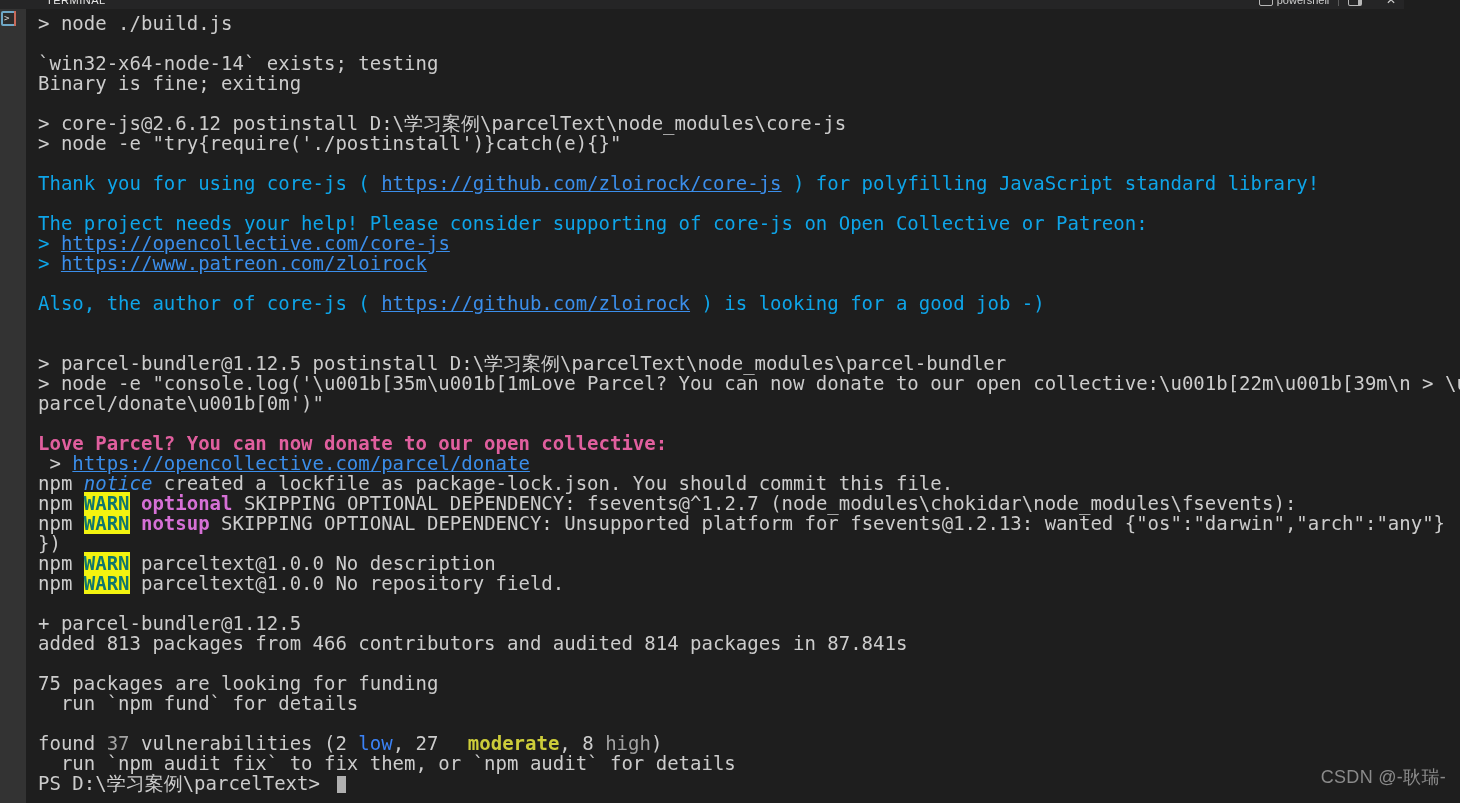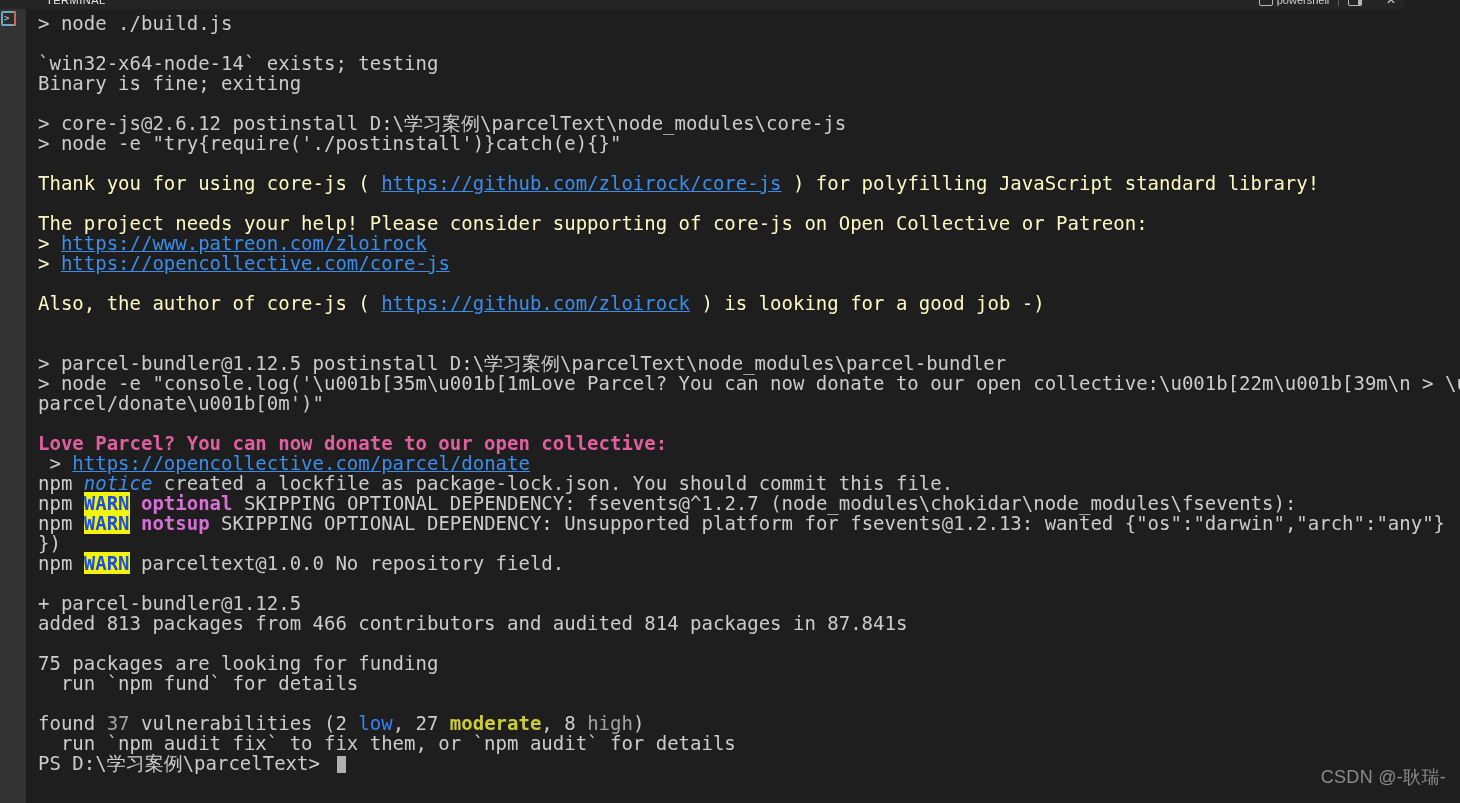--- a/index.html
+++ b/index.html
@@ -113,32 +113,32 @@
     height: 20px;
     line-height: 20px;
     font-size: 19px;
     color: #cccccc;
     white-space: pre;
     letter-spacing: 0px;
   }
   .blank { height: 20px; }
 
   
-  .c-cyan    { color: #fef9c3; }
+  .c-cyan    { color: #0ea5e9; }
   .c-blue    { color: #3b8eea; font-style: italic; }
   .c-link    { color: #3b8eea; text-decoration: underline; }
   .c-magenta { color: #d670d6; font-weight: bold; }
   .c-pink    { color: #e05f9e; font-weight: bold; }
   .c-red     { color: #a3a3a3; }
-  .c-yellow  { color: #cdcd3a; font-weight: bold; }
+  .c-yellow  { color: #cdcd3a; font-weight: bold; margin-left: 18px; }
   .c-bold    { color: #3b82f6; font-weight: normal; }
   .c-dim     { color: #cccccc; }
   .warn-badge {
     background: #f3f30f;
-    color: #1d4ed8;
+    color: #0f766e;
     font-weight: bold;
   }
 
   
   .cursor {
     display: inline-block;
     width: 9px; height: 17px;
     background: #b0b0b0;
     vertical-align: -3px;
     margin-left: 6px;
@@ -185,36 +185,37 @@
     <div class="line blank"></div>
     <div class="line"><span class="c-dim">`win32-x64-node-14` exists; testing</span></div>
     <div class="line"><span class="c-dim">Binary is fine; exiting</span></div>
     <div class="line blank"></div>
     <div class="line"><span class="c-dim">&gt; core-js@2.6.12 postinstall D:\学习案例\parcelText\node_modules\core-js</span></div>
     <div class="line"><span class="c-dim">&gt; node -e "try{require('./postinstall')}catch(e){}"</span></div>
     <div class="line blank"></div>
     <div class="line"><span class="c-cyan">Thank you for using core-js ( </span><span class="c-link">https://github.com/zloirock/core-js</span><span class="c-cyan"> ) for polyfilling JavaScript standard library!</span></div>
     <div class="line blank"></div>
     <div class="line"><span class="c-cyan">The project needs your help! Please consider supporting of core-js on Open Collective or Patreon:</span></div>
+    <div class="line"><span class="c-cyan">&gt; </span><span class="c-link">https://opencollective.com/core-js</span></div>
     <div class="line"><span class="c-cyan">&gt; </span><span class="c-link">https://www.patreon.com/zloirock</span></div>
-    <div class="line"><span class="c-cyan">&gt; </span><span class="c-link">https://opencollective.com/core-js</span></div>
     <div class="line blank"></div>
     <div class="line"><span class="c-cyan">Also, the author of core-js ( </span><span class="c-link">https://github.com/zloirock</span><span class="c-cyan"> ) is looking for a good job -)</span></div>
     <div class="line blank"></div>
     <div class="line blank"></div>
     <div class="line"><span class="c-dim">&gt; parcel-bundler@1.12.5 postinstall D:\学习案例\parcelText\node_modules\parcel-bundler</span></div>
     <div class="line"><span class="c-dim">&gt; node -e "console.log('\u001b[35m\u001b[1mLove Parcel? You can now donate to our open collective:\u001b[22m\u001b[39m\n &gt; \u001b[34mhttps://opencollective.co</span></div>
     <div class="line"><span class="c-dim">parcel/donate\u001b[0m')"</span></div>
     <div class="line blank"></div>
     <div class="line"><span class="c-pink">Love Parcel? You can now donate to our open collective:</span></div>
     <div class="line"><span class="c-dim"> &gt; </span><span class="c-link">https://opencollective.com/parcel/donate</span></div>
     <div class="line"><span class="c-dim">npm </span><span class="c-blue">notice</span><span class="c-dim"> created a lockfile as package-lock.json. You should commit this file.</span></div>
     <div class="line"><span class="c-dim">npm </span><span class="warn-badge">WARN</span><span class="c-dim"> </span><span class="c-magenta">optional</span><span class="c-dim"> SKIPPING OPTIONAL DEPENDENCY: fsevents@^1.2.7 (node_modules\chokidar\node_modules\fsevents):</span></div>
     <div class="line"><span class="c-dim">npm </span><span class="warn-badge">WARN</span><span class="c-dim"> </span><span class="c-magenta">notsup</span><span class="c-dim"> SKIPPING OPTIONAL DEPENDENCY: Unsupported platform for fsevents@1.2.13: wanted {"os":"darwin","arch":"any"} (current: {"os":"win32","arch":"x6</span></div>
     <div class="line"><span class="c-dim">})</span></div>
+    <div class="line"><span class="c-dim">npm </span><span class="warn-badge">WARN</span><span class="c-dim"> parceltext@1.0.0 No description</span></div>
     <div class="line"><span class="c-dim">npm </span><span class="warn-badge">WARN</span><span class="c-dim"> parceltext@1.0.0 No repository field.</span></div>
     <div class="line blank"></div>
     <div class="line"><span class="c-dim">+ parcel-bundler@1.12.5</span></div>
     <div class="line"><span class="c-dim">added 813 packages from 466 contributors and audited 814 packages in 87.841s</span></div>
     <div class="line blank"></div>
     <div class="line"><span class="c-dim">75 packages are looking for funding</span></div>
     <div class="line"><span class="c-dim">  run `npm fund` for details</span></div>
     <div class="line blank"></div>
     <div class="line"><span class="c-dim">found </span><span class="c-red">37</span><span class="c-dim"> vulnerabilities (2 </span><span class="c-bold">low</span><span class="c-dim">, 27 </span><span class="c-yellow">moderate</span><span class="c-dim">, 8 </span><span class="c-red">high</span><span class="c-dim">)</span></div>
     <div class="line"><span class="c-dim">  run `npm audit fix` to fix them, or `npm audit` for details</span></div>

